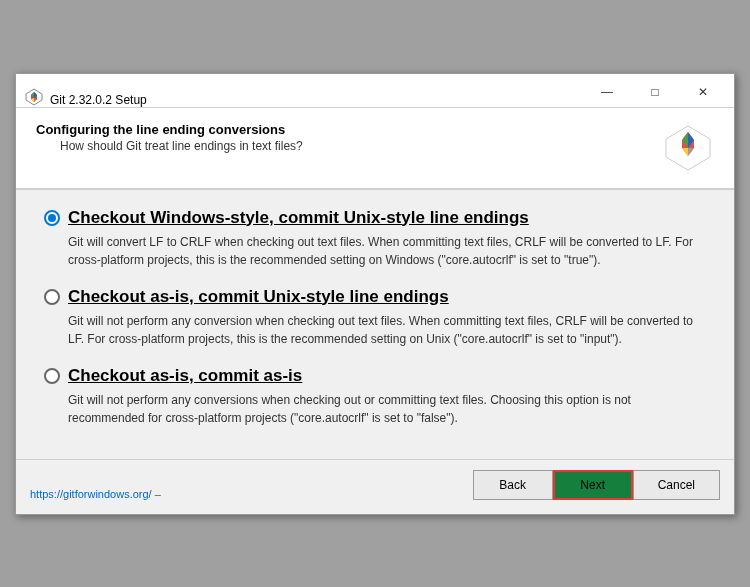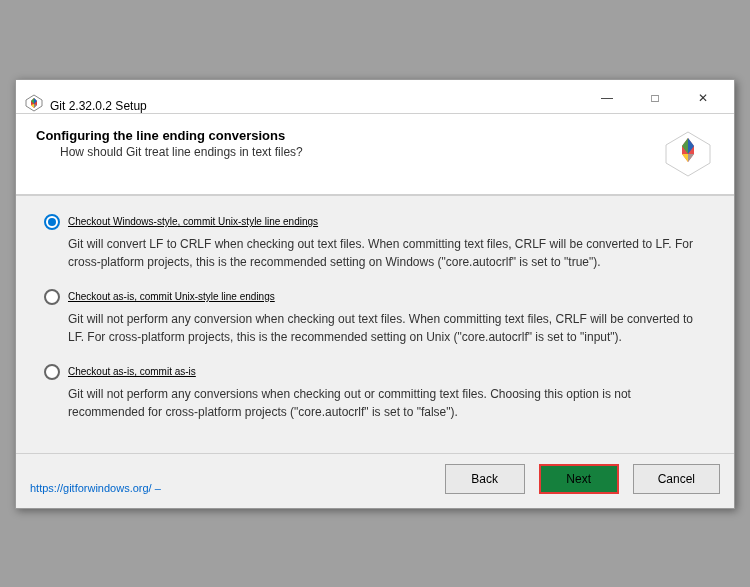--- a/index.html
+++ b/index.html
@@ -110,22 +110,22 @@
       border-color: #0078d7;
     }
     .radio-btn.selected::after {
       content: '';
       width: 8px;
       height: 8px;
       border-radius: 50%;
       background: #0078d7;
     }
     .option-title {
-      font-size: 10px;
-      font-weight: normal;
+      font-size: 17px;
+      font-weight: bold;
       color: #000;
       text-decoration: underline;
     }
     .option-title.selected {
       text-decoration: underline;
     }
     .option-desc {
       margin-left: 24px;
       font-size: 12px;
       color: #333;
@@ -141,21 +141,21 @@
       border-top: 1px solid #d0d0d0;
       margin-top: 4px;
     }
     .footer-link {
       font-size: 11px;
       color: #0066cc;
       text-decoration: none;
     }
     .footer-buttons {
       display: flex;
-      gap: 14px;
+      gap: 0;
     }
     .btn {
       padding: 6px 24px;
       font-size: 12px;
       border: 1px solid #999;
       background: #e9e9e9;
       cursor: pointer;
       min-width: 80px;
       text-align: center;
       color: #000;

